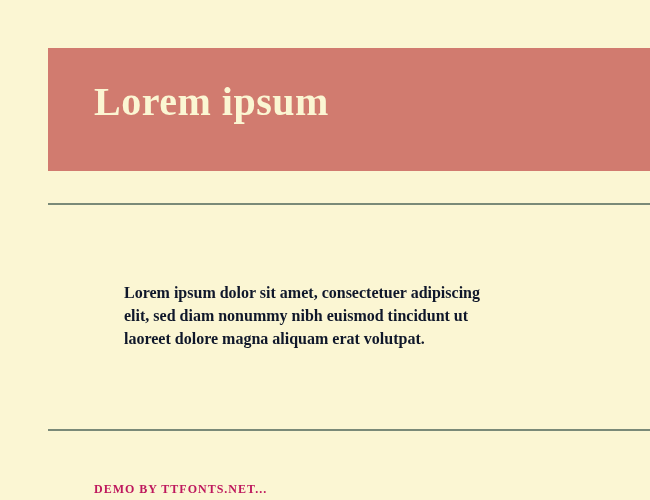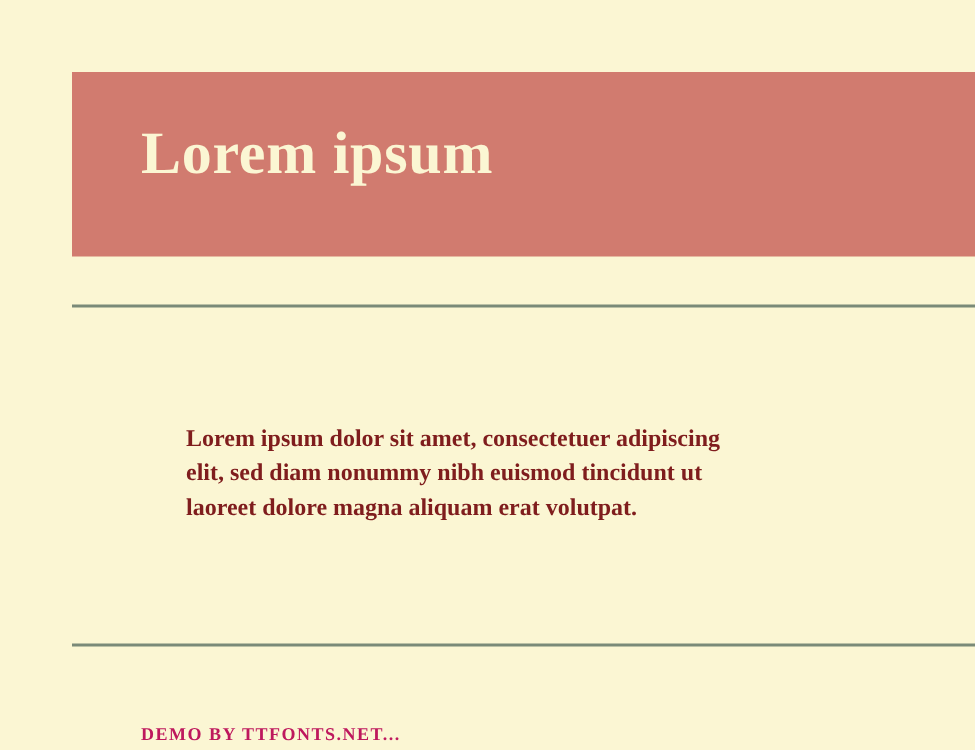--- a/index.html
+++ b/index.html
@@ -33,21 +33,21 @@
     .divider-top {
       height: 2px;
       background: #7a8a78;
     }
     .content {
       flex: 1;
       background: #fbf6d3;
       padding: 28px 60px 20px 60px;
     }
     .body-text {
-      color: #7f1d1d;
+      color: #0f172a;
       font-size: 16px;
       font-weight: bold;
       line-height: 1.45;
       font-family: Georgia, serif;
       max-width: 380px;
     }
     .divider-bottom {
       height: 2px;
       background: #7a8a78;
     }

